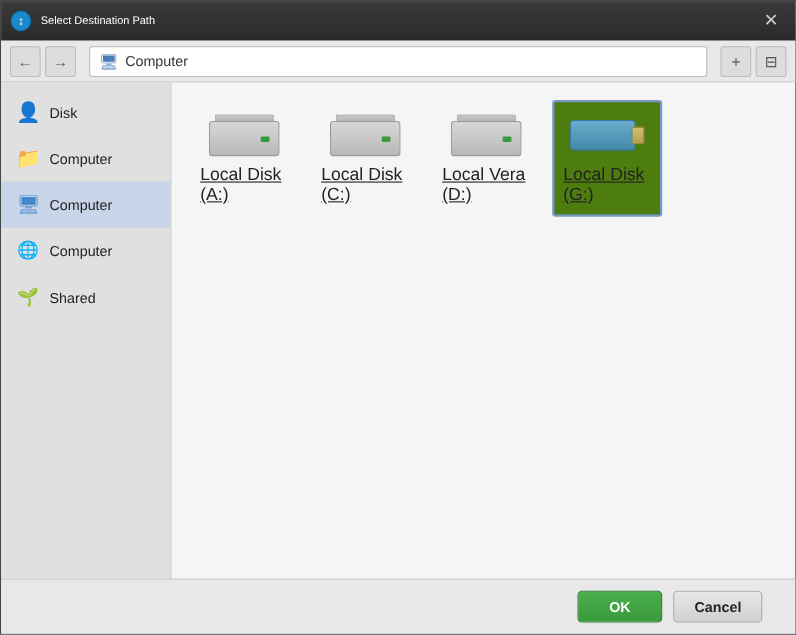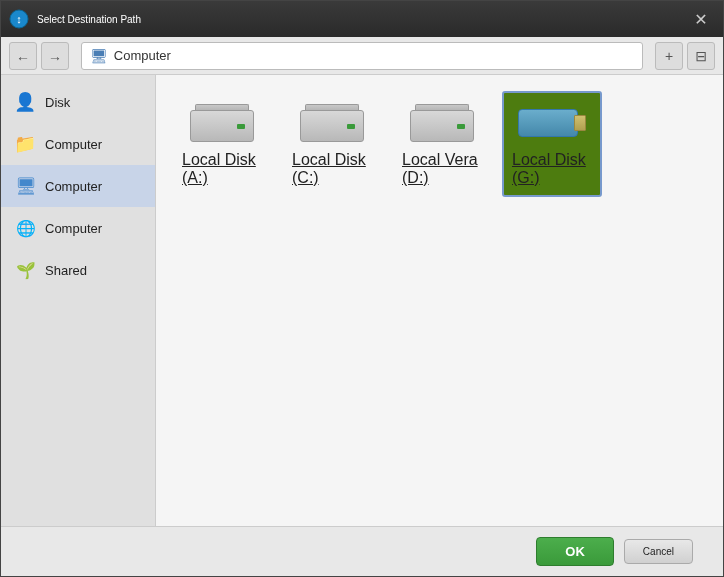--- a/index.html
+++ b/index.html
@@ -258,22 +258,23 @@
       font-size: 13px;
       cursor: pointer;
       font-weight: 600;
     }
     .btn-cancel {
       background: linear-gradient(to bottom, #e8e8e8, #d0d0d0);
       color: #222;
       border: 1px solid #aaa;
       border-radius: 4px;
       padding: 6px 18px;
-      font-size: 10px;
-      cursor: pointer;
+      font-size: 13px;
+      cursor: pointer;
+      font-weight: bold;
     }
   </style>
 </head>
 <body>
 
 <div class="dialog">
 
   <div class="title-bar">
     <div class="title-bar-icon">
       <svg width="20" height="20" viewBox="0 0 20 20">

